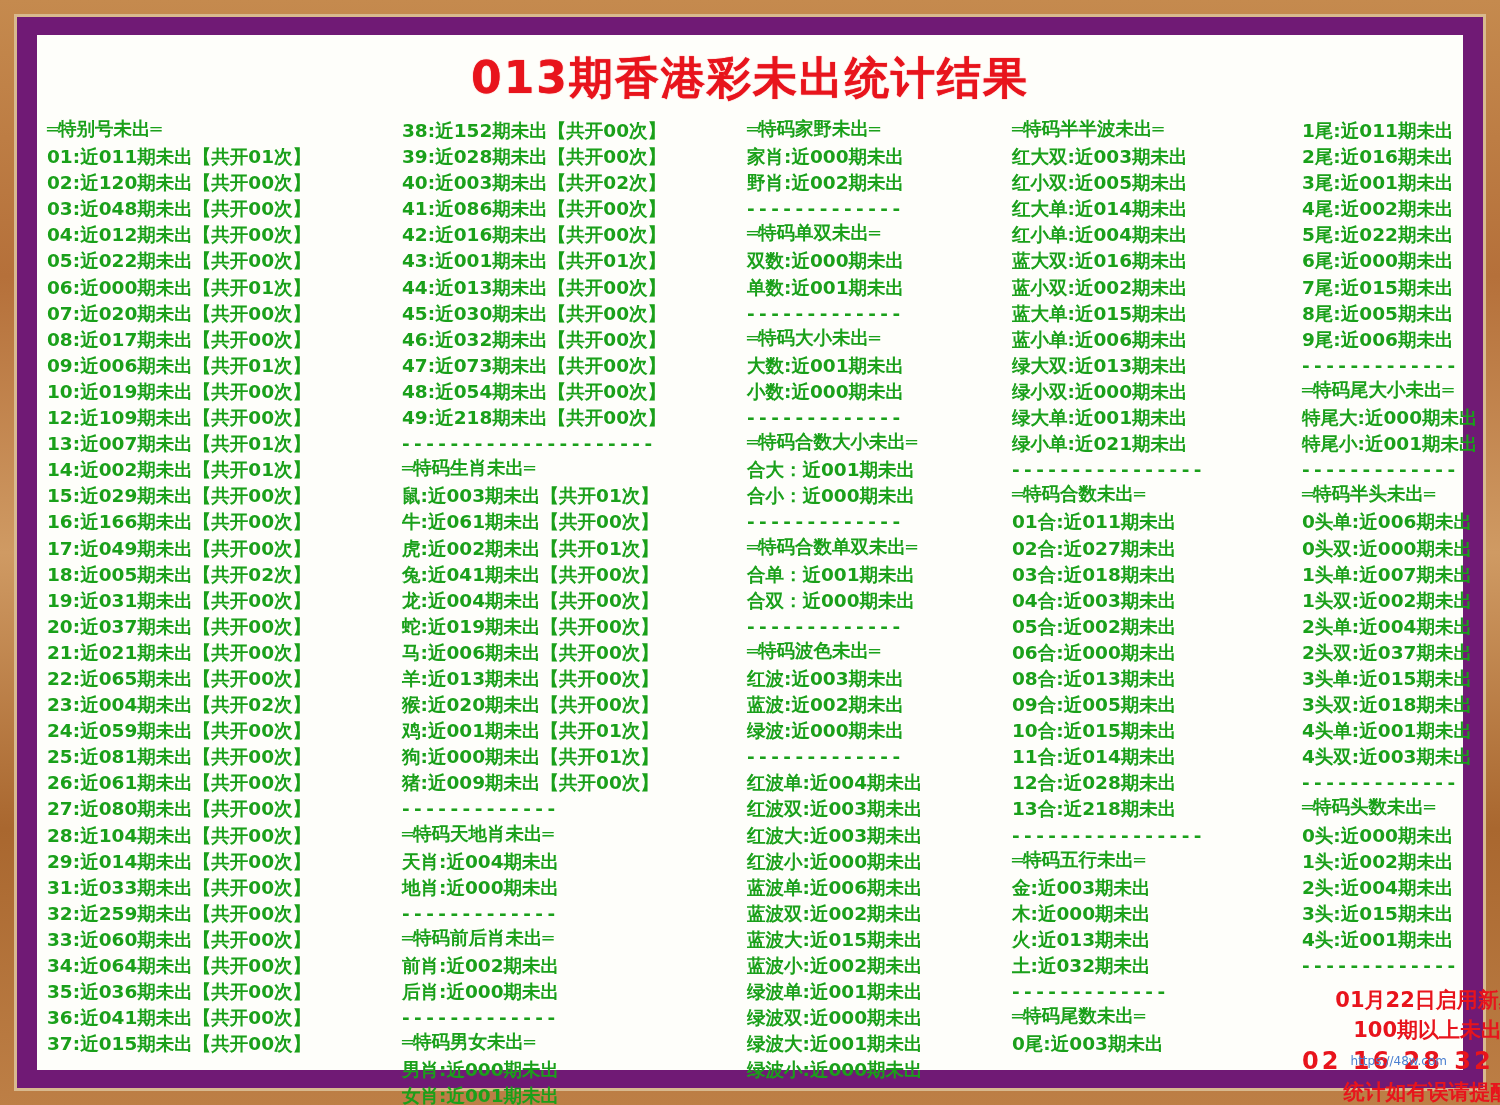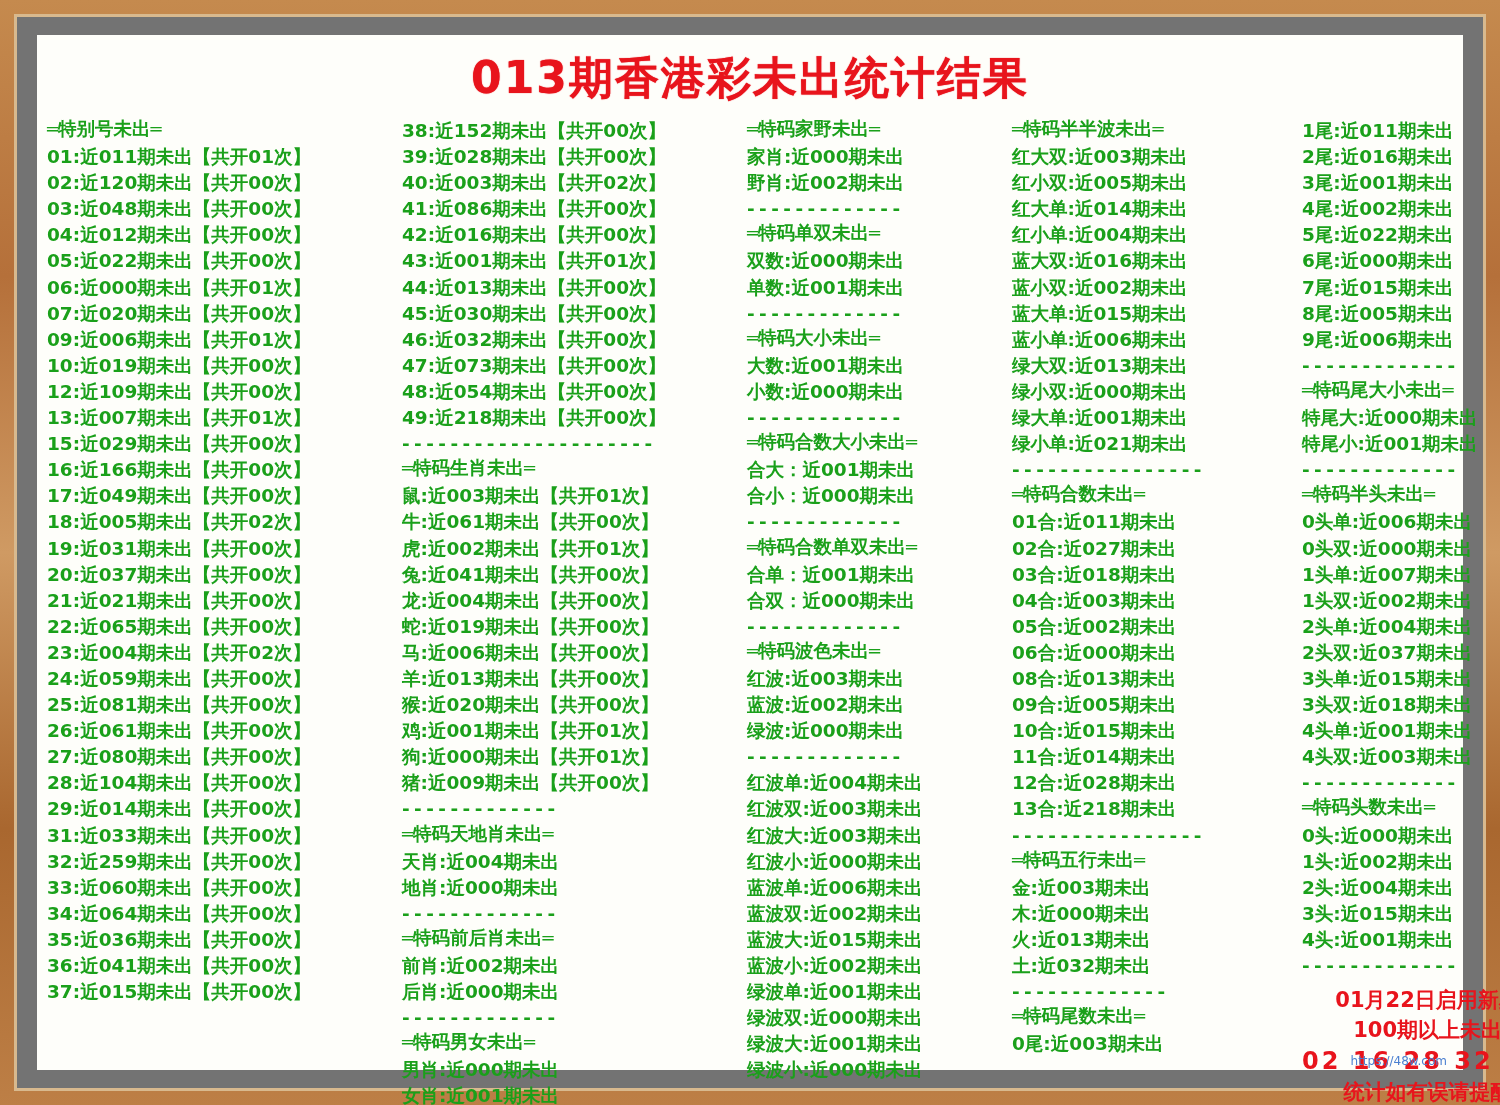--- a/index.html
+++ b/index.html
@@ -23,21 +23,21 @@
     height: 1105px;
     box-sizing: border-box;
     background: linear-gradient(180deg, #c58a4e 0%, #b5703a 25%, #cf9a63 50%, #a9672f 75%, #bd7f46 100%);
     padding: 14px;
   }
   .frame-inner {
     position: absolute;
     left: 14px; top: 14px;
     right: 14px; bottom: 14px;
     box-sizing: border-box;
-    background: #737373;
+    background: #701a75;
     border: 3px solid #d8b98e;
     padding-left: 24px;
   }
   .sheet {
     position: absolute;
     left: 20px; top: 18px; right: 20px; bottom: 18px;
     background: #fefefa;
     box-sizing: border-box;
   }
   .title {
@@ -127,24 +127,26 @@
       <div class="columns" id="columns-root">
           <div class="col col-1">
             <div class="line heading">═特别号未出═</div>
             <div class="line ">01:近011期未出【共开01次】</div>
             <div class="line ">02:近120期未出【共开00次】</div>
             <div class="line ">03:近048期未出【共开00次】</div>
             <div class="line ">04:近012期未出【共开00次】</div>
             <div class="line ">05:近022期未出【共开00次】</div>
             <div class="line ">06:近000期未出【共开01次】</div>
             <div class="line ">07:近020期未出【共开00次】</div>
+            <div class="line ">08:近017期未出【共开00次】</div>
             <div class="line ">09:近006期未出【共开01次】</div>
             <div class="line ">10:近019期未出【共开00次】</div>
             <div class="line ">12:近109期未出【共开00次】</div>
             <div class="line ">13:近007期未出【共开01次】</div>
+            <div class="line ">14:近002期未出【共开01次】</div>
             <div class="line ">15:近029期未出【共开00次】</div>
             <div class="line ">16:近166期未出【共开00次】</div>
             <div class="line ">17:近049期未出【共开00次】</div>
             <div class="line ">18:近005期未出【共开02次】</div>
             <div class="line ">19:近031期未出【共开00次】</div>
             <div class="line ">20:近037期未出【共开00次】</div>
             <div class="line ">21:近021期未出【共开00次】</div>
             <div class="line ">22:近065期未出【共开00次】</div>
             <div class="line ">23:近004期未出【共开02次】</div>
             <div class="line ">24:近059期未出【共开00次】</div>

